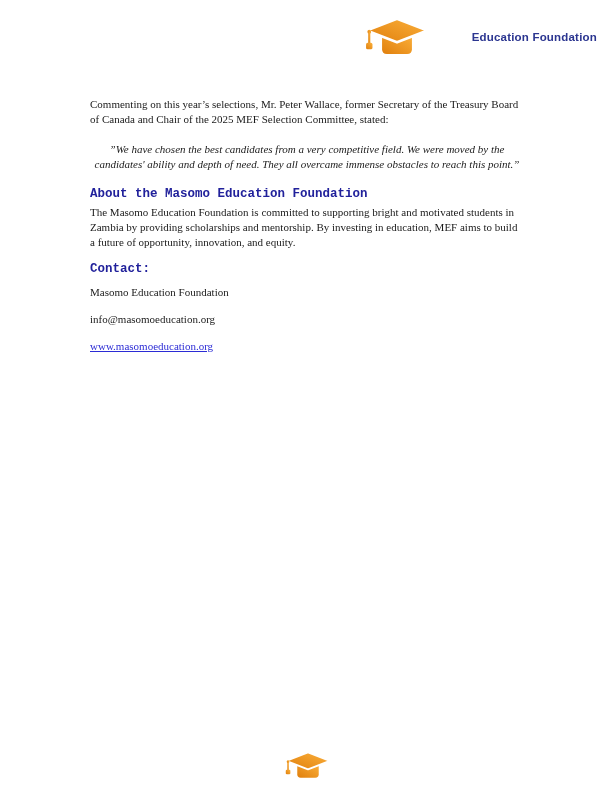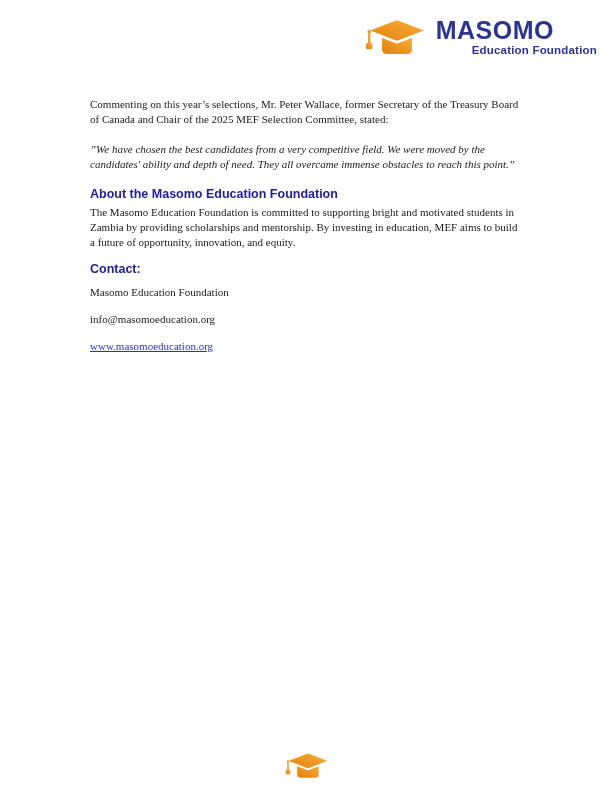--- a/index.html
+++ b/index.html
@@ -48,24 +48,24 @@
   
   .content {
     position: absolute;
     left: 90px;
     top: 97px;
     width: 434px;
     font-size: 11px;
     line-height: 15px;
   }
   .content p { margin: 0 0 15px; }
-  .quote { font-style: italic; }
+  .quote { font-style: italic; text-align: center; }
   .content p.thanks { margin-bottom: 0; }
   .content h2 {
-    font-family: Liberation Sans, sans-serif;
+    font-family: Liberation Mono, monospace;
     font-weight: bold;
     font-size: 12.5px;
     line-height: 15px;
     color: var(--heading_blue, #21219B);
     margin: 0;
   }
   .content h2.about-heading { margin: 7px 0 3px; }
   .content p.about-para { margin: 0; }
   .content h2.contact-heading { margin: 12px 0 8px; }
   .content p.contact-line { margin: 0 0 12px; }
@@ -98,21 +98,20 @@
           <stop offset="100%" stop-color="#FBB03B"></stop>
         </linearGradient>
       </defs>
       <path d="M32 32 H88 V60 Q88 69 79 69 H41 Q32 69 32 60 Z" fill="url(#capGrad1)"></path>
       <polygon points="60,3 117,25 60,47 3,25" fill="url(#capGrad1)" stroke="#ffffff" stroke-width="5" stroke-linejoin="round"></polygon>
       <circle cx="8" cy="27" r="3.5" fill="url(#capGrad1)"></circle>
       <rect x="6" y="27" width="4" height="25" rx="2" fill="url(#capGrad1)"></rect>
       <rect x="2" y="48" width="12" height="12" rx="3" fill="url(#capGrad1)"></rect>
     </svg>
     <div class="logo-text">
-      <span class="logo-wordmark">MASOMO</span>
       <span class="logo-subtitle">Education Foundation</span>
     </div>
   </div>
 
   <div class="content">
     <p>Commenting on this year’s selections, Mr. Peter Wallace, former Secretary of the Treasury Board of Canada and Chair of the 2025 MEF Selection Committee, stated:</p>
     <p class="quote">”We have chosen the best candidates from a very competitive field. We were moved by the candidates' ability and depth of need. They all overcame immense obstacles to reach this point.”</p>
 
     <h2 class="about-heading">About the Masomo Education Foundation</h2>
     <p class="about-para">The Masomo Education Foundation is committed to supporting bright and motivated students in Zambia by providing scholarships and mentorship. By investing in education, MEF aims to build a future of opportunity, innovation, and equity.</p>

